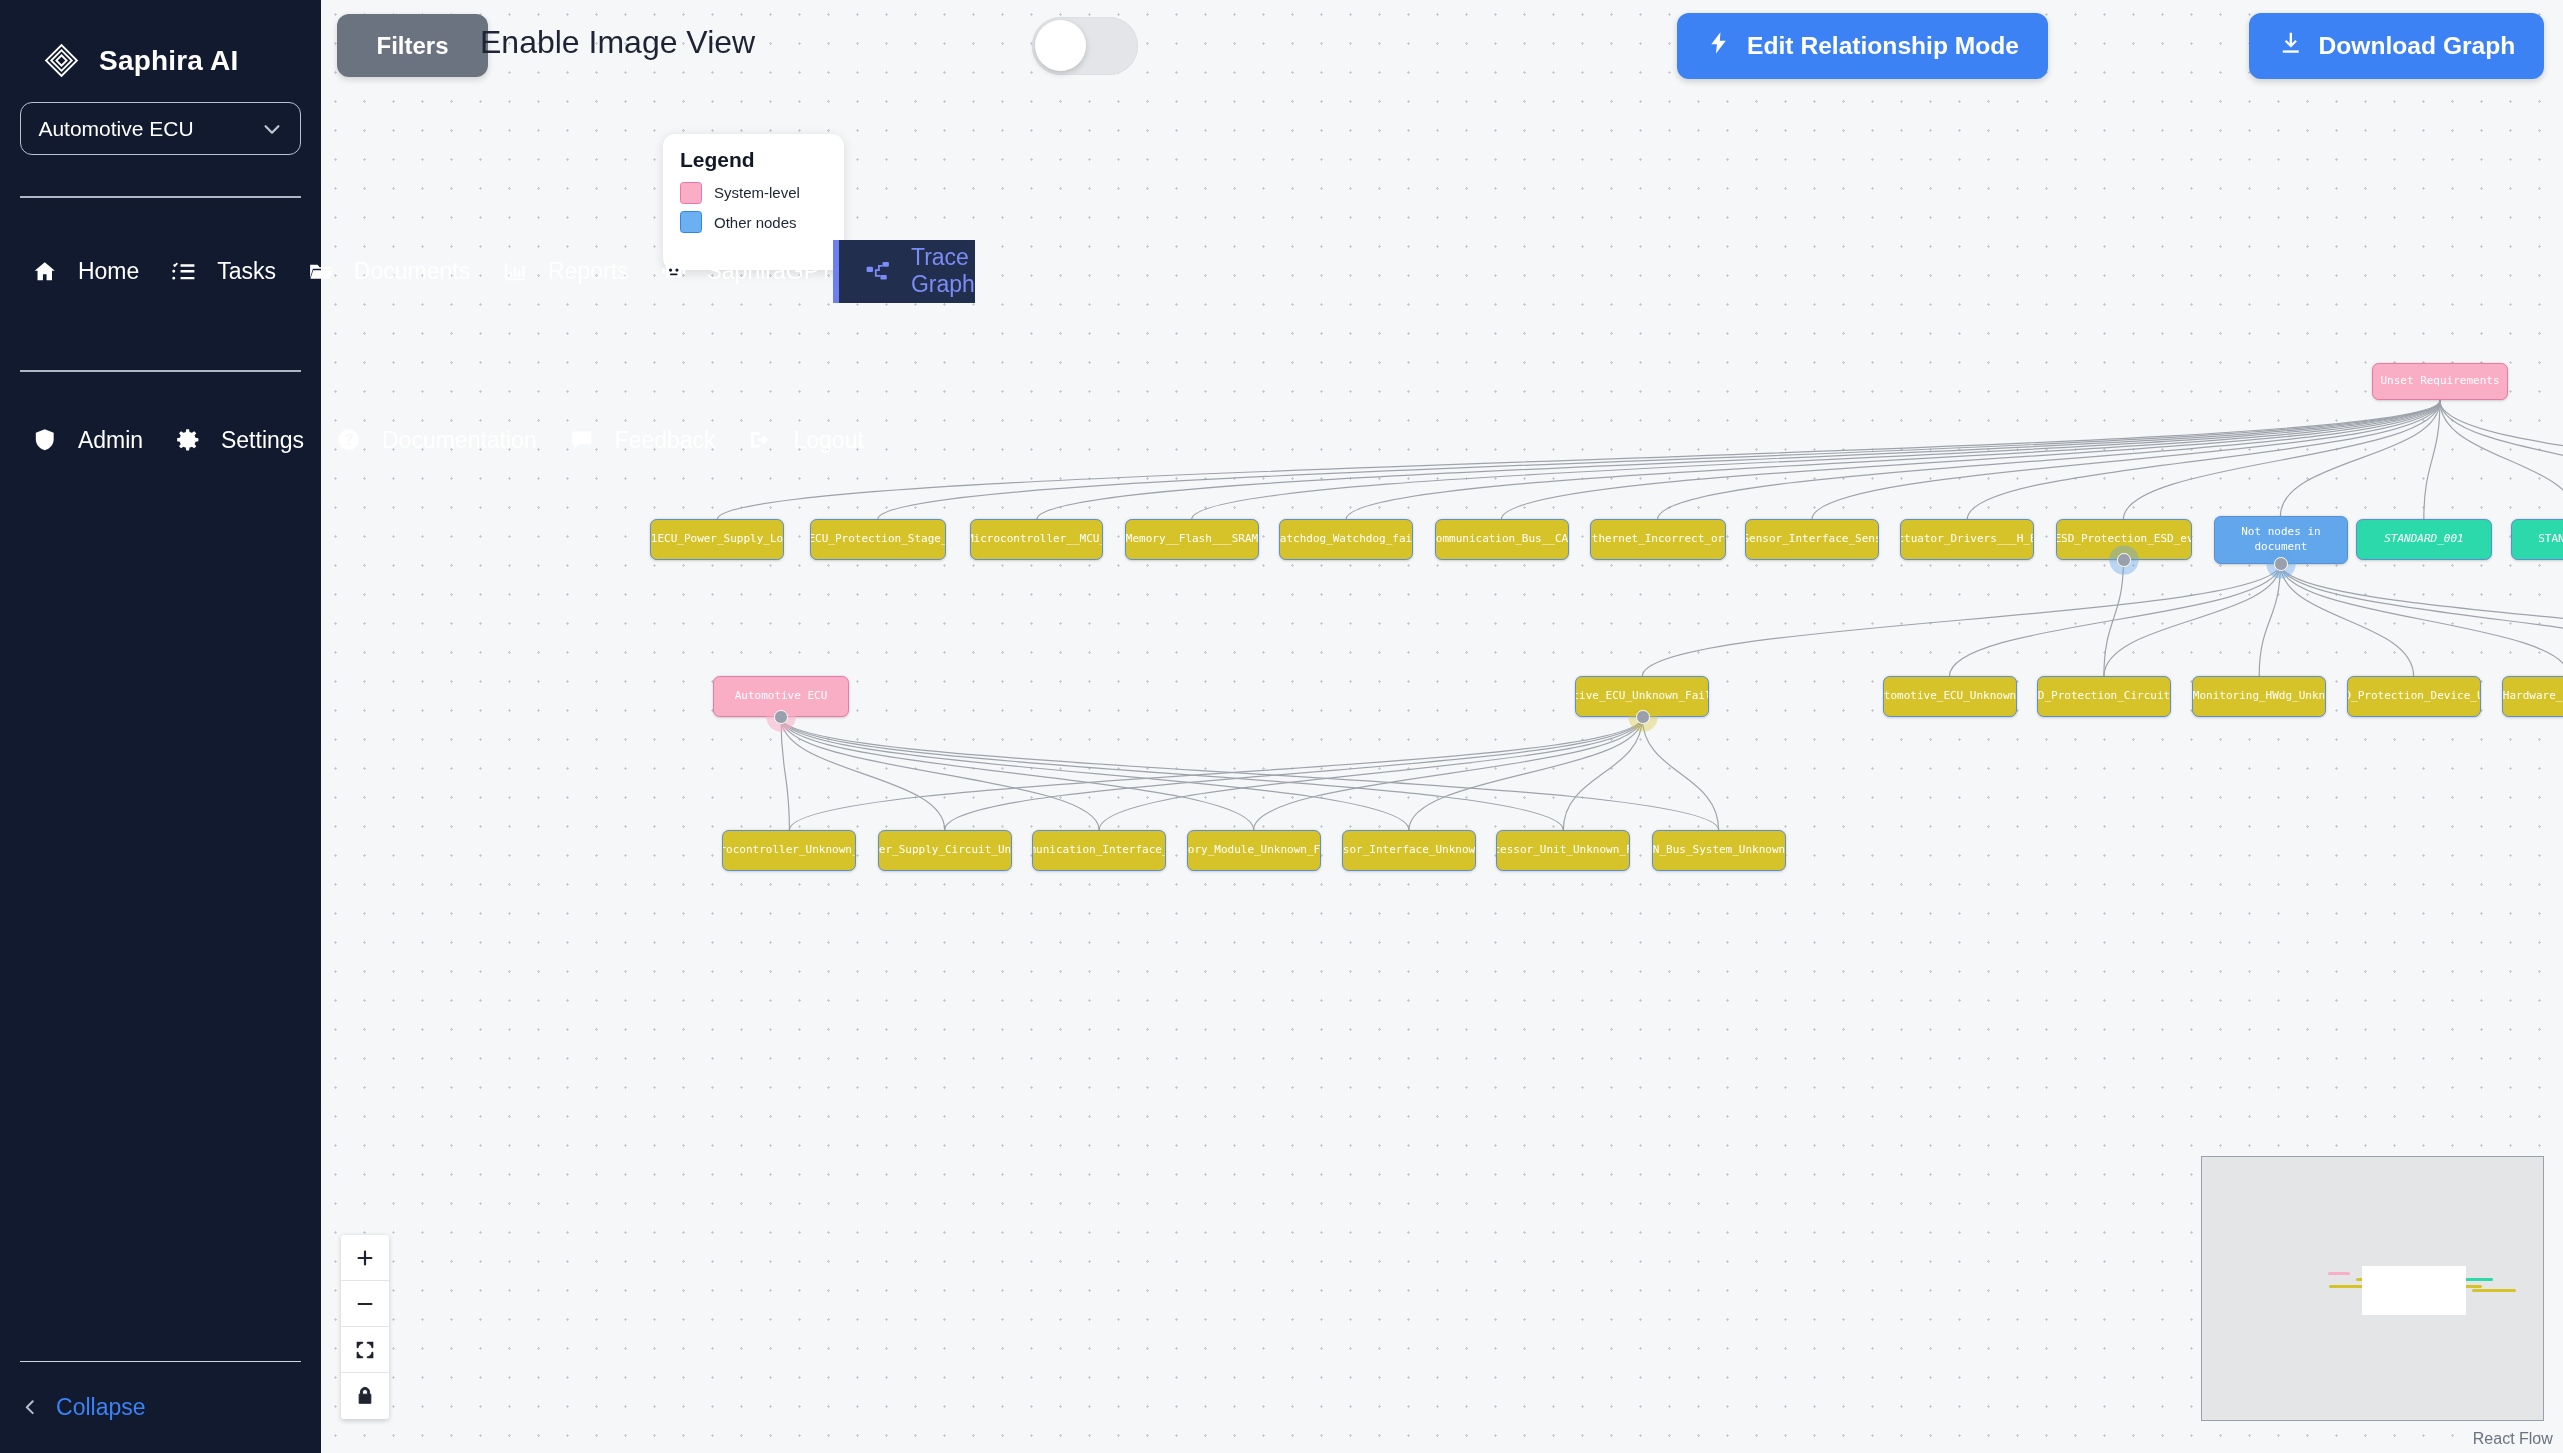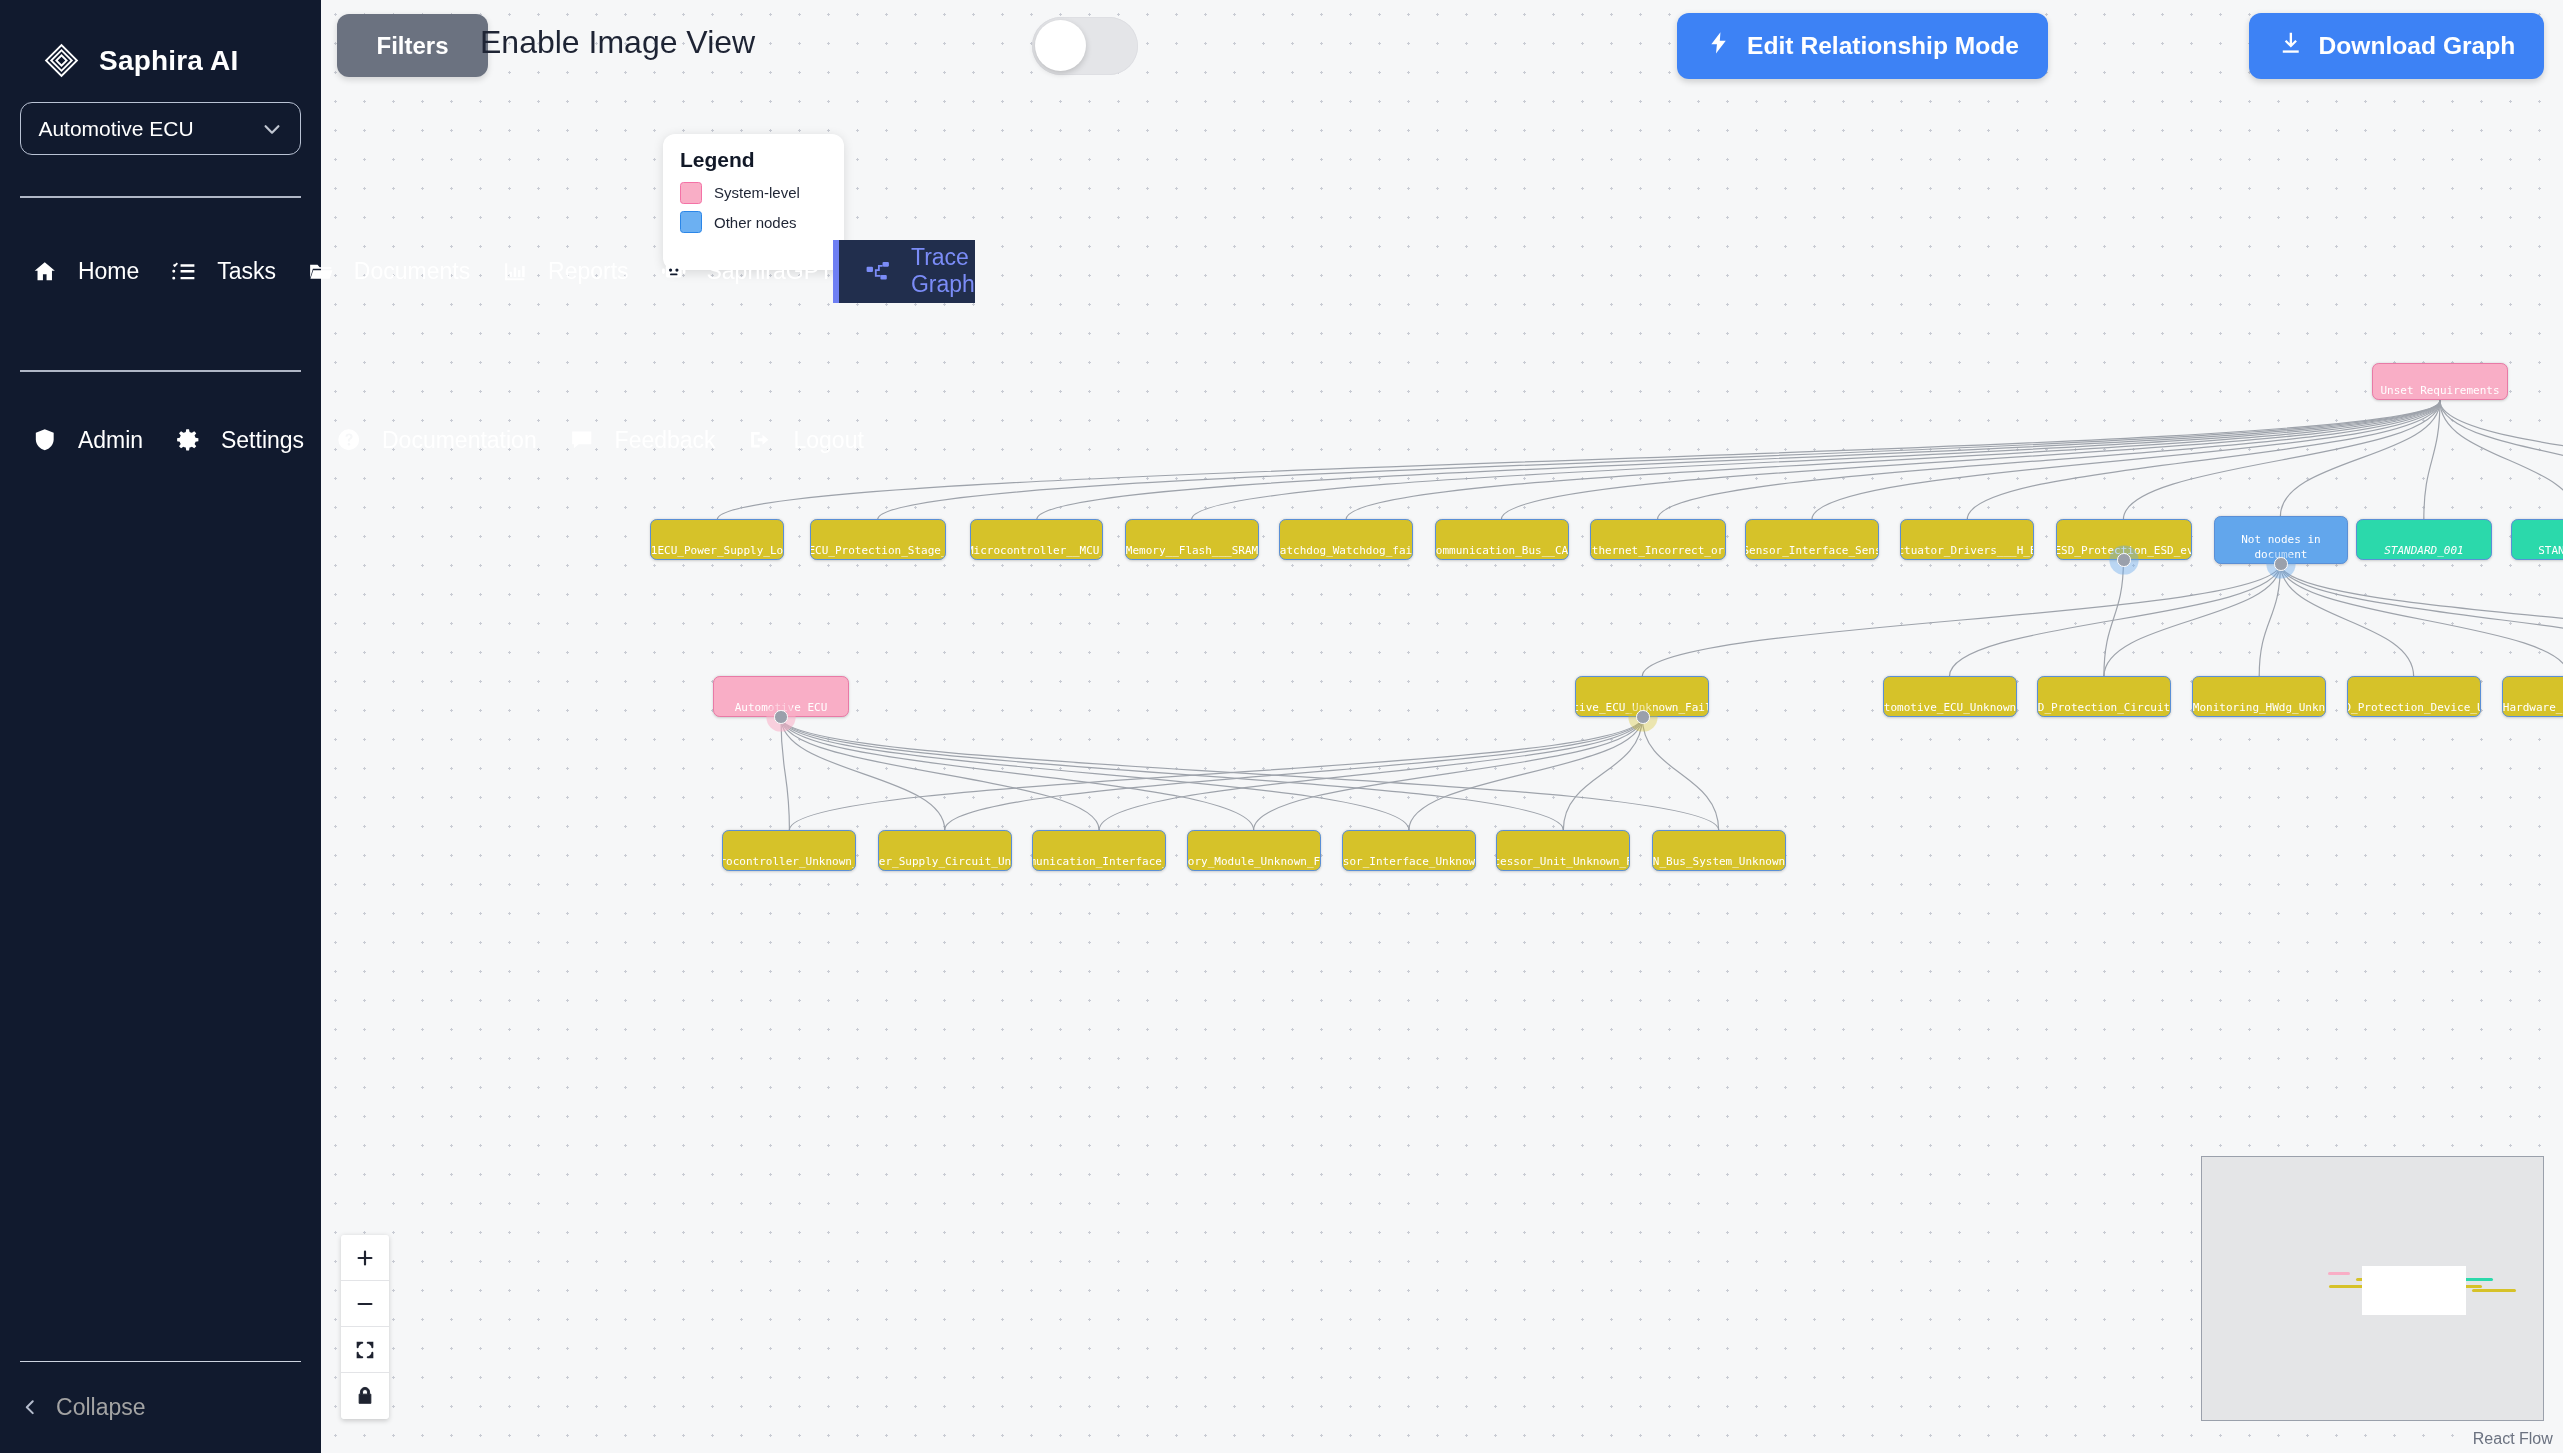--- a/index.html
+++ b/index.html
@@ -41,21 +41,21 @@
   .nav-item.active { background: #212e4d; color: #7b8cf7; }
   .nav-item.active .ic svg { fill: #7b8cf7; }
   .nav-item.active::before {
     content: ""; position: absolute; left: 0; top: 0; bottom: 0; width: 6px; background: #6e7ff3;
   }
   .nav-lower { padding-top: 37px; }
   .nav-lower .nav-item { margin-bottom: 25.5px; }
 
   .collapse {
     margin-top: auto; border-top: 1.7px solid #cdd4e0; margin-left: 20.4px; margin-right: 20.4px;
-    height: 92px; display: flex; align-items: center; gap: 15.3px; color: #a3a3a3; font-size: 23px;
+    height: 92px; display: flex; align-items: center; gap: 15.3px; color: #3b82f6; font-size: 23px;
   }
   .collapse svg { width: 20.4px; height: 20.4px; stroke: #b4bccd; fill: none; stroke-width: 2.4; }
 
   
   .canvas {
     position: relative; flex: 1 1 auto; height: 1453px; background: #f6f7f8; overflow: hidden;
     background-image: radial-gradient(#c9ccd4 1.1px, transparent 1.1px);
     background-size: 29px 29px;
   }
 
@@ -92,21 +92,21 @@
     padding: 14.4px 17px; z-index: 20;
   }
   .legend-title { font-size: 21px; font-weight: 700; color: #111827; margin-bottom: 9.3px; }
   .legend-row { display: flex; align-items: center; gap: 12px; margin-bottom: 7.6px; }
   .legend-sw { width: 22px; height: 22px; border-radius: 3.4px; flex: 0 0 22px; }
   .legend-lbl { font-size: 15px; color: #1e2434; }
 
   
   .node {
     position: absolute; border: 1.7px solid #5a8fd6; border-radius: 6.8px;
-    display: flex; align-items: flex-end; justify-content: center;
+    display: flex; align-items: center; justify-content: center;
     color: #fff; font-family: "DejaVu Sans Mono", monospace; font-size: 11px;
     text-align: center; line-height: 1.35; overflow: hidden; white-space: nowrap;
     box-shadow: 0 0.8px 2.5px rgba(0,0,0,.18); z-index: 10; padding: 0 3.4px;
   }
   .node.pink { background: #f9aec6; border-color: #e87aa6; }
   .node.yellow { background: #d6c229; }
   .node.blue { background: #62a6ec; white-space: normal; }
   .node.green { background: #2bd9ab; }
 
   .handle {

